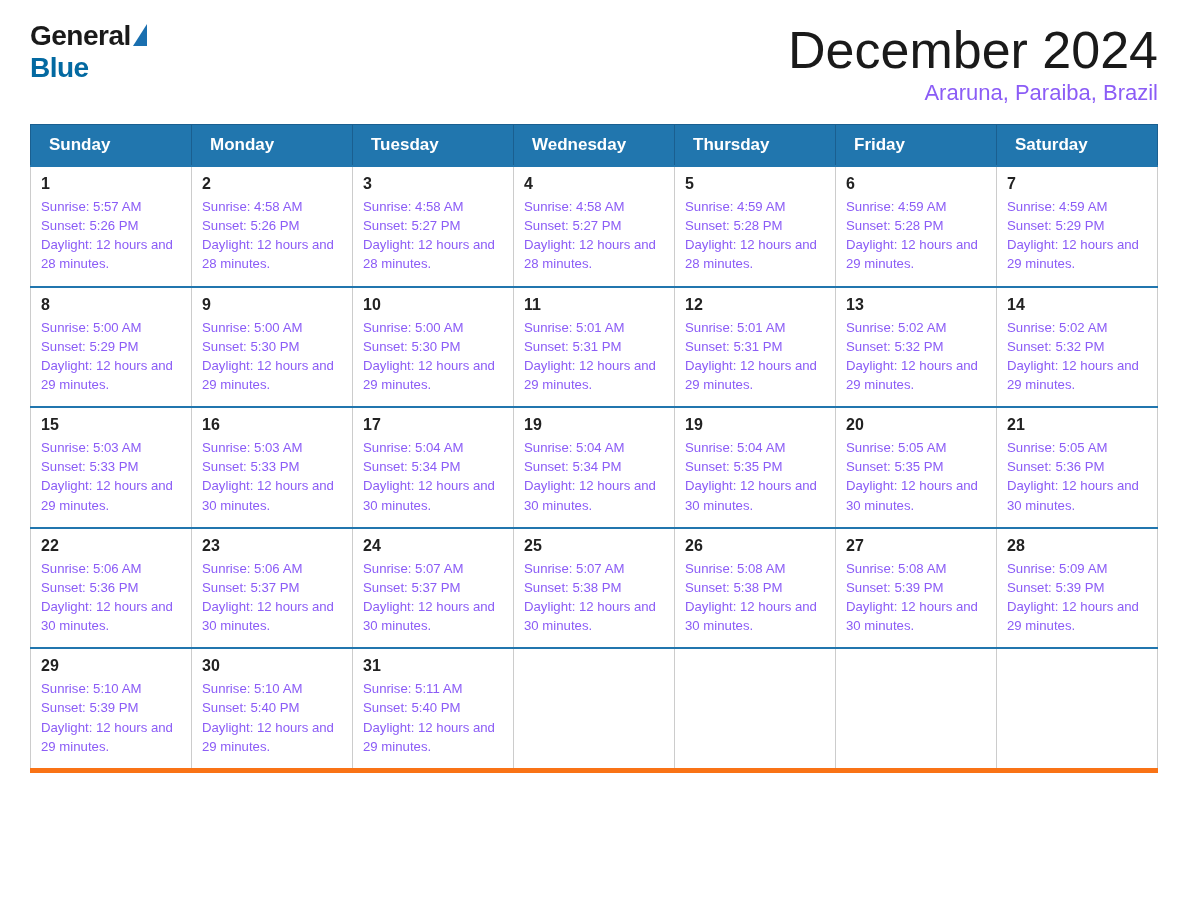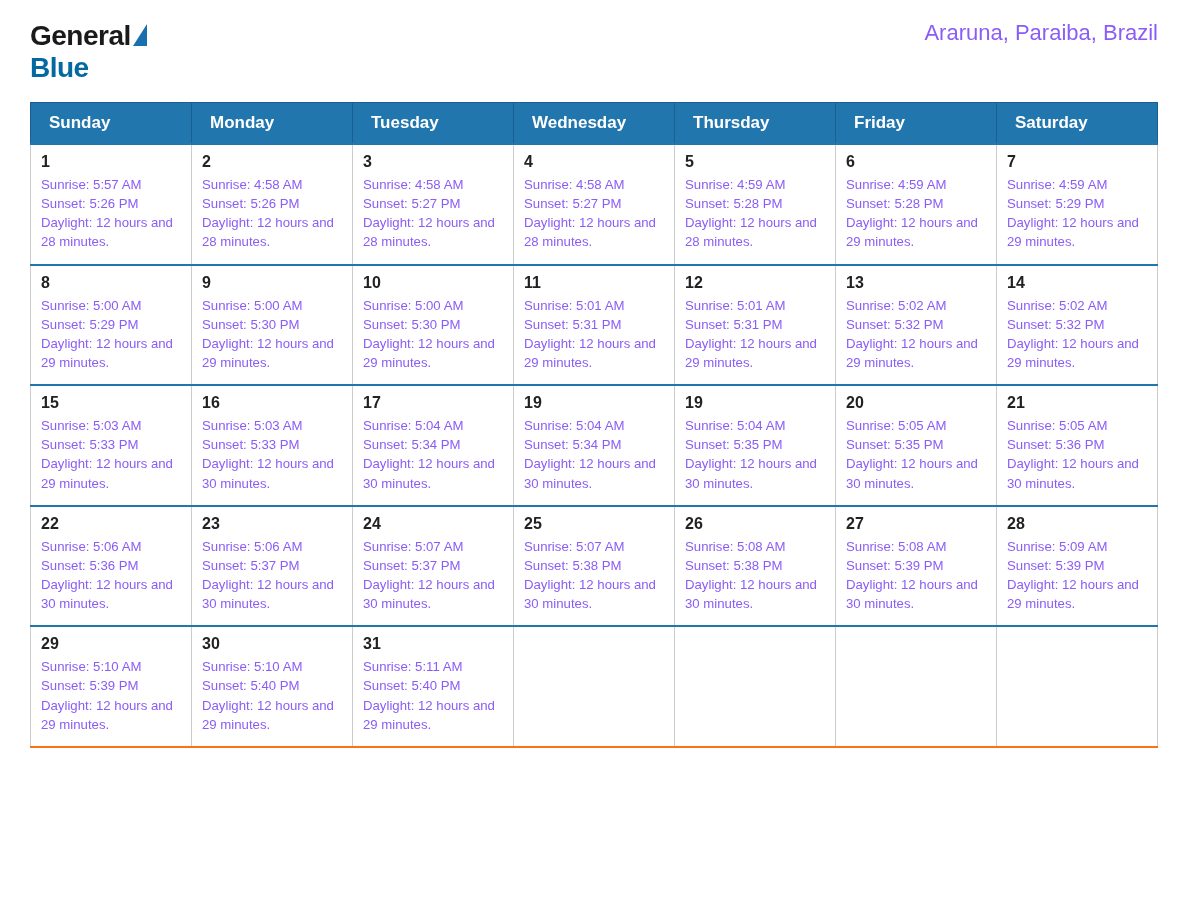--- a/index.html
+++ b/index.html
@@ -102,35 +102,36 @@
     }
     .day-info {
       font-size: 13.2px;
       color: #8b5cf6;
       line-height: 1.45;
     }
     .empty-cell {
       background: #fff;
     }
     .last-row td {
-      border-bottom: 2px solid #f97316;
+      border-bottom: 5px solid #f97316;
     }
   </style>
 </head>
 <body>
 
 <div class="header">
   <div class="logo">
     <div class="logo-text">
       <span class="logo-general">General</span>
       <div class="logo-triangle"></div>
     </div>
     <span class="logo-blue">Blue</span>
   </div>
   <div class="title-section">
+    <div class="month-title">December 2024</div>
     <div class="location">Araruna, Paraiba, Brazil</div>
   </div>
 </div>
 
 <table>
   <thead>
     <tr>
     <th>Sunday</th>
         <th>Monday</th>
         <th>Tuesday</th>

